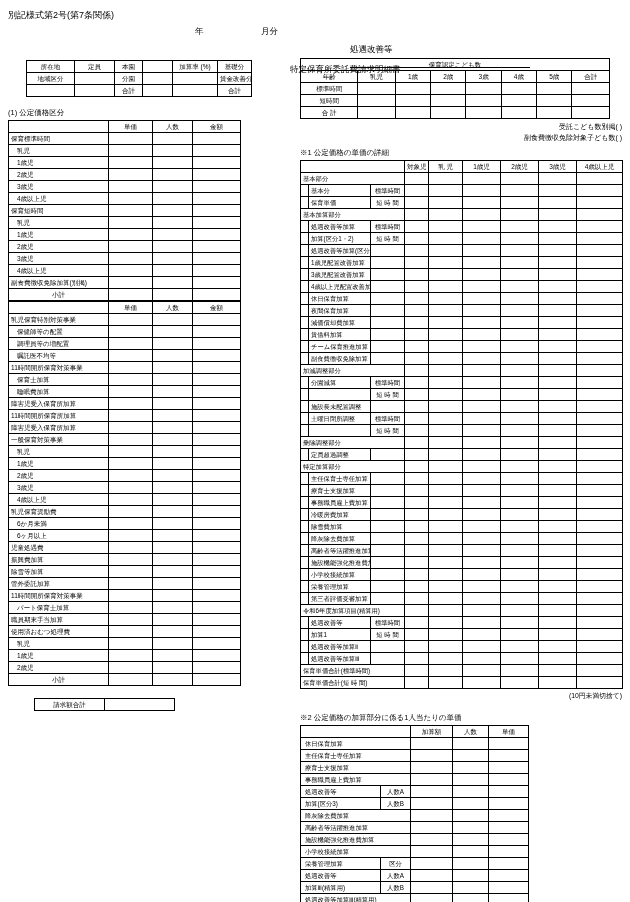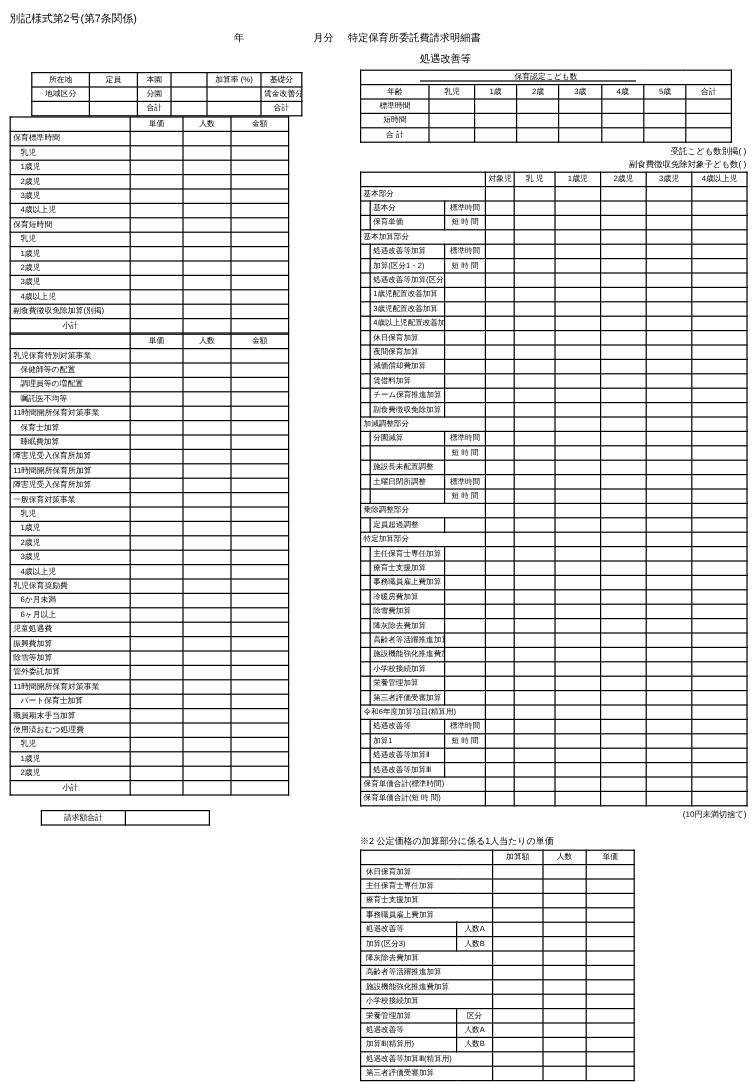--- a/index.html
+++ b/index.html
@@ -32,21 +32,21 @@
   }
   .hdr-line {
     position: absolute;
     top: 26px;
     left: 150px;
     width: 470px;
     font-size: 8.5px;
   }
   .hdr-line .yr { position: absolute; left: 45px; }
   .hdr-line .mo { position: absolute; left: 95px; margin-left: 16px; }
-  .hdr-line .ttl { position: absolute; left: 140px; }
+  .hdr-line .ttl { position: absolute; left: 140px; margin-top: 38px; }
   .hdr-name {
     position: absolute;
     top: 44px; left: 350px;
     font-size: 8.5px;
   }
   .hdr-name .ul {
     display: inline-block;
     width: 180px;
     border-bottom: 1px solid #000;
     height: 11px;
@@ -163,20 +163,21 @@
           <td></td>
           <td></td>
           <td class="c">合計</td>
           <td></td>
           <td></td>
           <td class="c">合計</td>
         </tr>
       </tbody>
     </table>
 
+    <div class="sect-label" style="margin-top:11px">(1) 公定価格区分</div>
     <table class="grid t-koutei">
       <colgroup>
           <col style="width:100px">
           <col style="width:44px">
           <col style="width:40px">
           <col style="width:48px">
         </colgroup>
       <thead>
         <tr>
           <th></th>
@@ -553,20 +554,21 @@
             <td></td>
           </tr>
         </tbody>
     </table>
 
     <div class="notes-right">
       <div>受託こども数別掲(        )</div>
       <div>副食費徴収免除対象子ども数(        )</div>
     </div>
 
+    <div class="sect-label" style="margin-top:5px">※1   公定価格の単価の詳細</div>
     <table class="grid t-detail">
       <colgroup>
         <col style="width:8px">
           <col style="width:62px">
           <col style="width:34px">
         <col style="width:24px">
           <col style="width:34px">
           <col style="width:38px">
         <col style="width:38px">
           <col style="width:38px">

